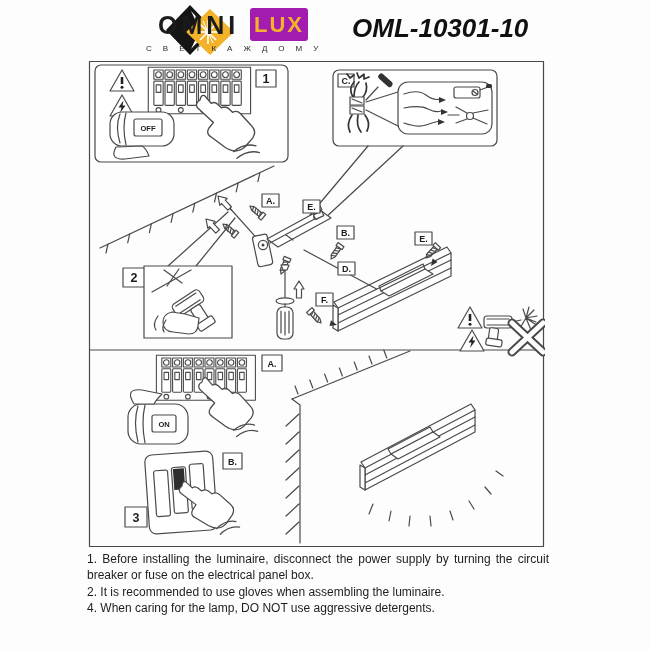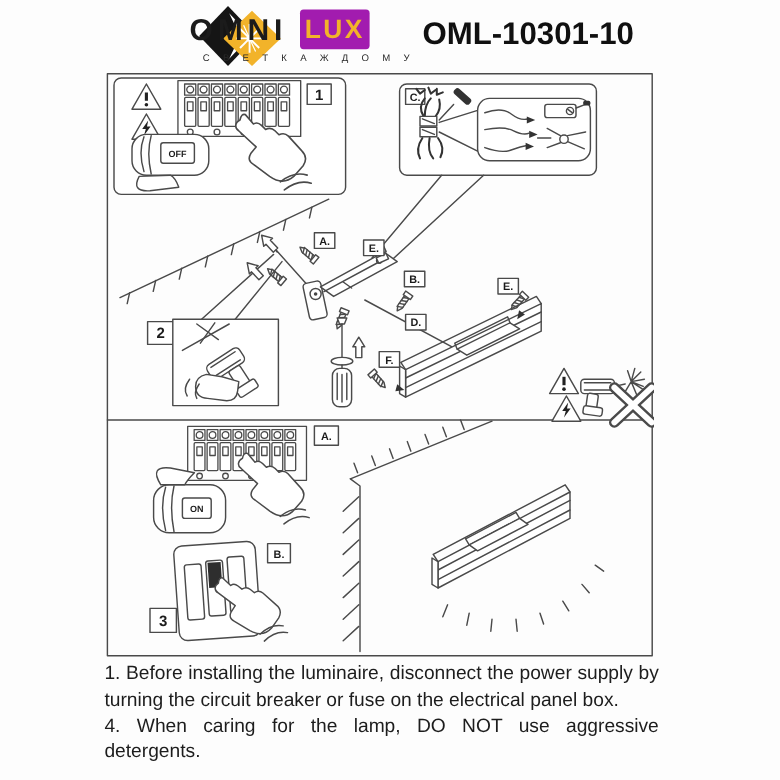--- a/index.html
+++ b/index.html
@@ -7,33 +7,33 @@
        font-family:"Liberation Sans",sans-serif;color:#222;}
   .abs{position:absolute;}
   
   #header{left:0;top:0;width:628px;height:60px;}
   #logo{left:86px;top:2px;width:230px;height:56px;}
   #brand-text{left:158px;top:8px;width:160px;height:34px;}
   #brand-omni{font-size:25px;font-weight:bold;letter-spacing:4px;color:#1b1b1b;line-height:34px;}
   #lux-badge{left:250px;top:8px;width:58px;height:33px;background:#a21caf;border-radius:3px;
              display:flex;align-items:center;justify-content:center;}
   #lux-badge span{font-size:22px;font-weight:bold;letter-spacing:2px;color:#f2b32a;}
-  #tagline{left:169px;top:44px;width:152px;font-size:8px;letter-spacing:4.4px;color:#2a2a2a;white-space:nowrap;}
-  #model{left:352px;top:13px;width:210px;font-size:26px;font-weight:bold;color:#101010;letter-spacing:0px;}
+  #tagline{left:146px;top:44px;width:152px;font-size:8px;letter-spacing:4.4px;color:#2a2a2a;white-space:nowrap;}
+  #model{left:352px;top:13px;width:210px;font-size:26px;font-weight:bold;color:#101010;letter-spacing:0px;font-style:italic;}
   
   #diagram{left:88px;top:60px;}
   svg .ln{stroke:#4a4a4a;stroke-width:1.2;fill:none;stroke-linecap:round;stroke-linejoin:round;}
   svg .lnf{stroke:#4a4a4a;stroke-width:1.2;fill:#ffffff;stroke-linejoin:round;}
   svg .dark{fill:#333333;stroke:none;}
   svg .lbl{font-family:"Liberation Sans",sans-serif;font-size:9px;font-weight:bold;fill:#1c1c1c;}
   svg .num{font-family:"Liberation Sans",sans-serif;font-size:12.5px;font-weight:bold;fill:#1c1c1c;}
   svg .sw{font-family:"Liberation Sans",sans-serif;font-size:7.5px;font-weight:bold;fill:#1c1c1c;}
   
   #instructions{left:87px;top:551px;width:462px;}
-  #instructions p{margin:0;font-size:16px;line-height:1.36;text-align:justify;color:#1d1d1d;}
+  #instructions p{margin:0;font-size:12px;line-height:1.36;text-align:justify;color:#1d1d1d;}
 </style>
 </head>
 <body>
 
 <div class="abs" id="header">
   <svg class="abs" id="logo" viewBox="0 0 74 56" width="74" height="56">
     <polygon points="26,3 50,28 26,53 2,28" fill="#151515"></polygon>
     <polygon points="27,9 45,28 27,47 36,28" fill="#ffffff"></polygon>
     <polygon points="46,7 70,30 46,53 22,30" fill="#f2b32a"></polygon>
     <g stroke="#ffffff" stroke-width="1.6">
@@ -346,14 +346,15 @@
       <path class="ln" d="M300,389 L342,367 L345,372 M300,389 L303,394"></path>
     </g>
     <g class="ln">
       <path d="M285,444 l-4,10 M303,451 l-2,10 M322,456 l-1,10 M342,456 l1,10 M362,451 l3,9 M381,441 l5,8 M397,427 l6,7 M408,411 l7,5"></path>
     </g>
   </g>
 </svg>
 
 <div class="abs" id="instructions">
   <p>1. Before installing the luminaire, disconnect the power supply by turning the circuit breaker or fuse on the electrical panel box.</p>
+  <p>2. It is recommended to use gloves when assembling the luminaire.</p>
   <p>4. When caring for the lamp, DO NOT use aggressive detergents.</p>
 </div>
 
 </body></html>

